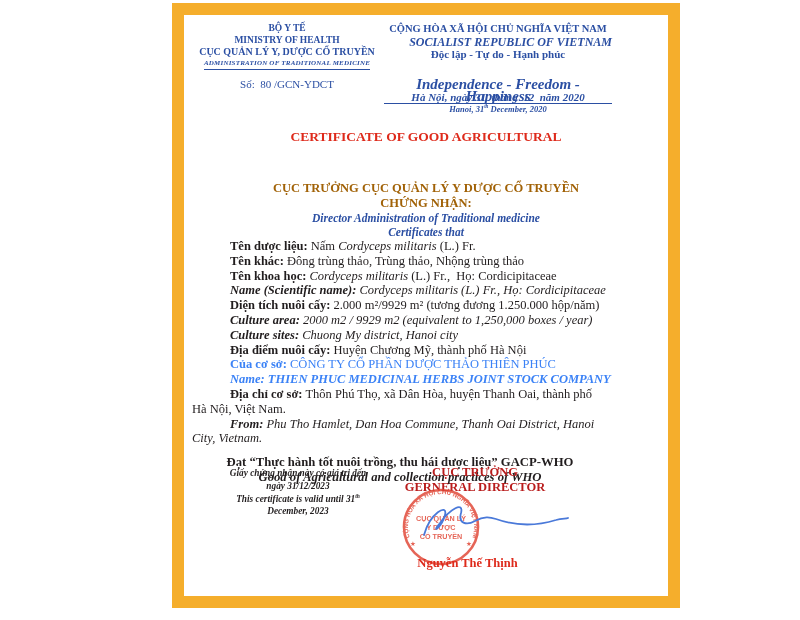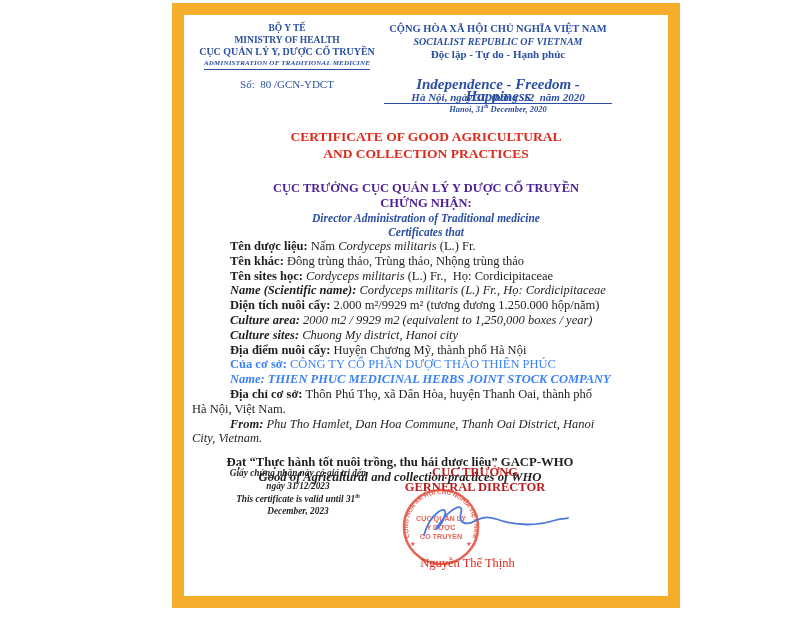--- a/index.html
+++ b/index.html
@@ -17,45 +17,45 @@
 
   .hl{position:absolute;left:8px;top:8px;width:190px;text-align:center;line-height:11.5px;}
   .hl .t1{font-size:9.5px;}
   .hl .t2{font-size:9.5px;}
   .hl .t3{font-size:10px;}
   .hl .t4{font-size:7px;letter-spacing:.2px;}
   .so{position:absolute;left:8px;top:63px;width:190px;text-align:center;font-size:11px;}
 
   .hr{position:absolute;left:200px;top:8px;width:228px;text-align:center;line-height:12.5px;}
   .hr .t1{font-size:10.5px;}
-  .hr .t2{font-size:10px;}
+  .hr .t2{font-size:12px;text-align:right;}
   .hr .t3{font-size:11px;}
   .hr .t4{font-size:15px;margin-top:17px;}
   .dateblk{position:absolute;left:200px;top:76px;width:228px;text-align:center;line-height:12px;}
   .dateblk .dv{font-size:11px;}
   .dateblk .de{font-size:8.5px;}
 
   .title{position:absolute;left:0;top:114px;width:100%;text-align:center;
          font-size:13.5px;font-weight:bold;color:#DE2A1B;line-height:16.5px;}
   .sub{position:absolute;left:0;top:166px;width:100%;text-align:center;line-height:15px;}
-  .sub .sv{font-size:12.5px;font-weight:bold;color:#4c1d95;}
+  .sub .sv{font-size:12.5px;font-weight:bold;color:#a16207;}
   .sub .se{font-size:11.5px;font-weight:bold;font-style:italic;color:#2B4FA3;line-height:14px;}
 
   .body{position:absolute;left:8px;top:224px;width:416px;font-size:12.5px;line-height:14.8px;}
   .ln{padding-left:38px;white-space:nowrap;}
   .para{text-indent:38px;}
   .statement{margin-top:9px;text-align:center;font-size:12.7px;line-height:15px;}
 
   .valid{position:absolute;left:24px;top:452px;width:180px;text-align:center;
          font-size:9.3px;font-weight:bold;font-style:italic;line-height:12.8px;}
   .sigblock{position:absolute;left:206px;top:450px;width:170px;text-align:center;
             font-size:12.5px;font-weight:bold;color:#b91c1c;line-height:15px;}
   .stamp{position:absolute;left:186px;top:465px;width:240px;height:110px;}
   .signame{position:absolute;left:201px;top:541px;width:165px;text-align:center;
-           font-size:12.5px;font-weight:normal;color:#DE2A1B;}
+           font-size:12.5px;font-weight:bold;color:#DE2A1B;}
 </style>
 </head>
 <body>
 
 <div class="doc">
   <div class="page">
 
     <div class="hl blue">
       <div class="t1 b">BỘ Y TẾ</div>
       <div class="t2 b">MINISTRY OF HEALTH</div>
@@ -70,34 +70,33 @@
       <div class="t3 b">Độc lập - Tự do - Hạnh phúc</div>
       <div class="t4 b i"><span class="uline">Independence - Freedom - Happiness</span></div>
     </div>
     <div class="dateblk blue">
       <div class="dv b i">Hà Nội, ngày 31&nbsp; tháng&nbsp; 12&nbsp; năm 2020</div>
       <div class="de b i"><span>Hanoi, 31</span><sup>th</sup><span> December, 2020</span></div>
     </div>
 
     <div class="title">
       <div>CERTIFICATE OF GOOD AGRICULTURAL</div>
-      <div>AND COLLECTION PRACTICES</div>
     </div>
 
     <div class="sub">
       <div class="sv">CỤC TRƯỞNG CỤC QUẢN LÝ Y DƯỢC CỔ TRUYỀN</div>
       <div class="sv">CHỨNG NHẬN:</div>
       <div class="se">Director Administration of Traditional medicine</div>
       <div class="se">Certificates that</div>
     </div>
 
     <div class="body">
       <div class="ln"><span class="b">Tên dược liệu:</span><span> Nấm </span><span class="i">Cordyceps militaris</span><span> (L.) Fr.</span></div>
       <div class="ln"><span class="b">Tên khác:</span><span> Đông trùng thảo, Trùng thảo, Nhộng trùng thảo</span></div>
-      <div class="ln"><span class="b">Tên sites học:</span><span> </span><span class="i">Cordyceps militaris</span><span> (L.) Fr.,&nbsp; Họ: Cordicipitaceae</span></div>
+      <div class="ln"><span class="b">Tên khoa học:</span><span> </span><span class="i">Cordyceps militaris</span><span> (L.) Fr.,&nbsp; Họ: Cordicipitaceae</span></div>
       <div class="ln i"><span class="b">Name (Scientific name):</span><span> Cordyceps militaris (L.) Fr., Họ: Cordicipitaceae</span></div>
       <div class="ln"><span class="b">Diện tích nuôi cấy:</span><span> 2.000 m²/9929 m² (tương đương 1.250.000 hộp/năm)</span></div>
       <div class="ln i"><span class="b">Culture area:</span><span> 2000 m2 / 9929 m2 (equivalent to 1,250,000 boxes / year)</span></div>
       <div class="ln i"><span class="b">Culture sites:</span><span>  Chuong My district, Hanoi city</span></div>
       <div class="ln"><span class="b">Địa điểm nuôi cấy:</span><span> Huyện Chương Mỹ, thành phố Hà Nội</span></div>
       <div class="ln cblue"><span class="b">Của cơ sở:</span><span> CÔNG TY CỔ PHẦN DƯỢC THẢO THIÊN PHÚC</span></div>
       <div class="ln cblue b i"><span>Name:</span><span> THIEN PHUC MEDICINAL HERBS JOINT STOCK COMPANY</span></div>
       <div class="para"><span class="b">Địa chỉ cơ sở:</span><span> Thôn Phú Thọ, xã Dân Hòa, huyện Thanh Oai, thành phố Hà Nội, Việt Nam.</span></div>
       <div class="para i"><span class="b">From:</span><span>  Phu Tho Hamlet, Dan Hoa Commune, Thanh Oai District, Hanoi City, Vietnam.</span></div>
       <div class="statement">

